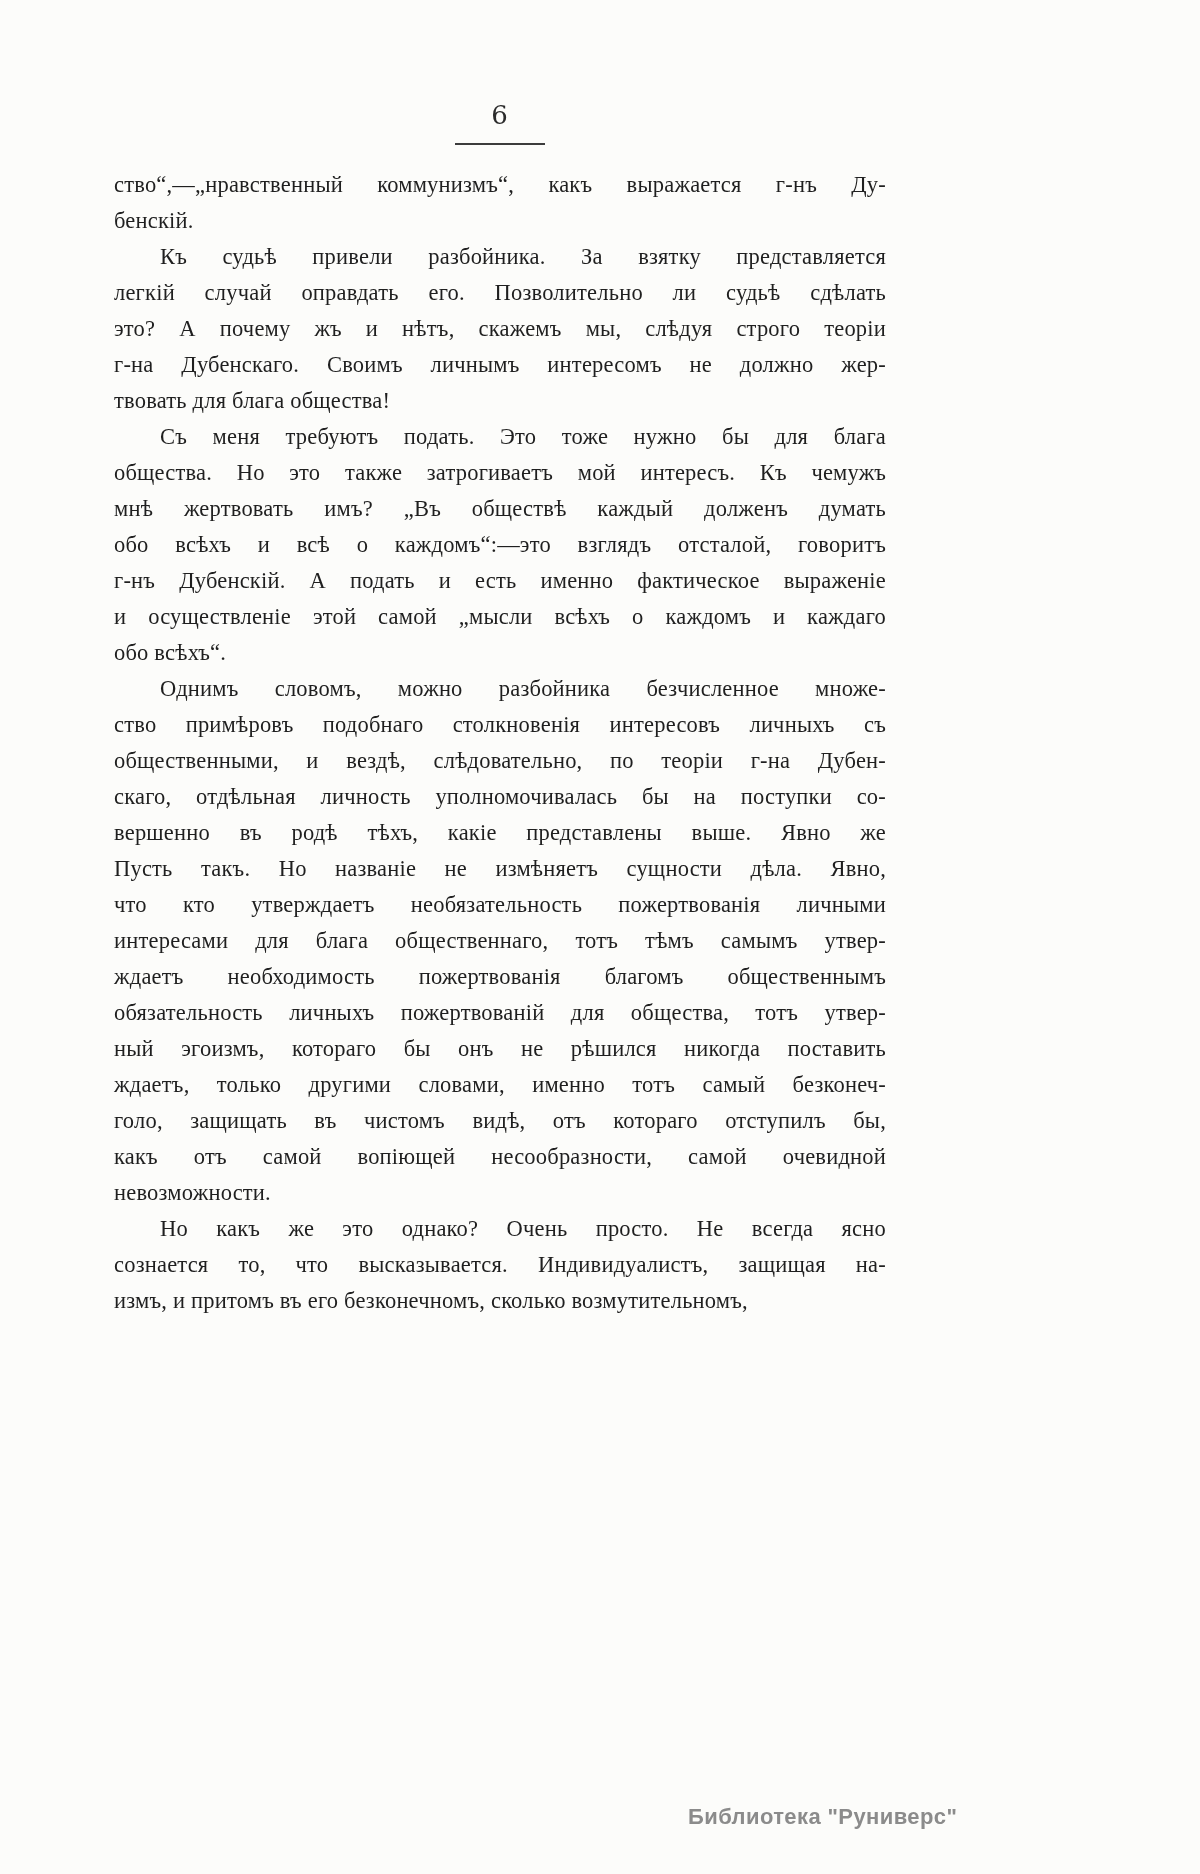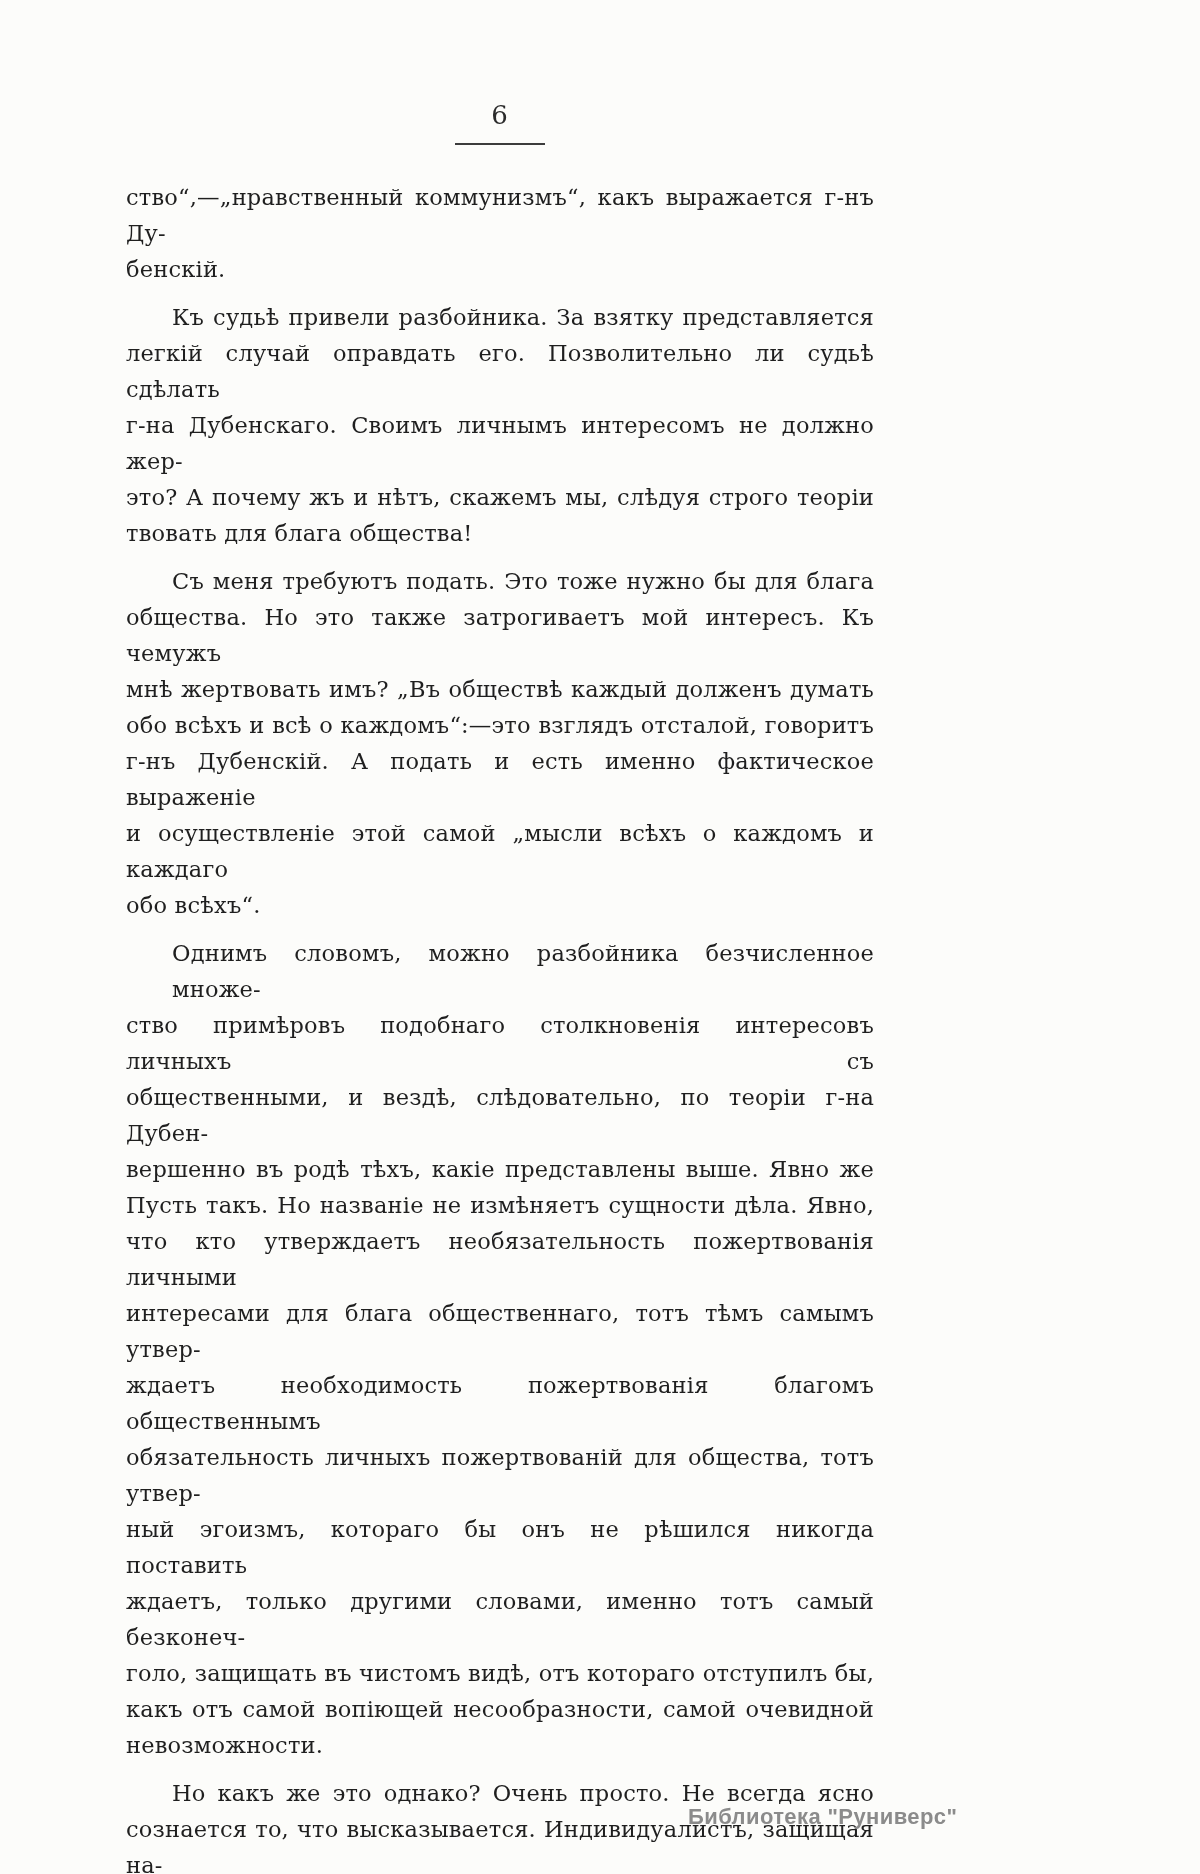--- a/index.html
+++ b/index.html
@@ -34,21 +34,21 @@
   }
 
   .text-block {
     position: absolute;
     top: 167px;
     left: 114px;
     width: 772px;
     font-size: 22.5px;
     line-height: 36px;
   }
-  .para { margin: 12px; }
+  .para { margin: 0; font-family: Liberation Serif, serif; }
   .line {
     text-align: justify;
     text-align-last: justify;
     letter-spacing: 0.2px;
     min-height: 36px;
   }
   .line.first { padding-left: 46px; }
   .line.last { text-align-last: left; }
   .seg-italic { font-style: italic; }
 
@@ -73,37 +73,38 @@
   <div class="page-rule"></div>
 
   <main class="text-block">
       <div class="para">
         <div class="line">ство“,—„нравственный коммунизмъ“, какъ выражается г-нъ Ду-</div>
         <div class="line last">бенскій.</div>
       </div>
       <div class="para">
         <div class="line first">Къ судьѣ привели разбойника. За взятку представляется</div>
         <div class="line">легкій случай оправдать его. Позволительно ли судьѣ сдѣлать</div>
+        <div class="line">это? А почему жъ и нѣтъ, скажемъ мы, слѣдуя строго теоріи</div>
         <div class="line">г-на Дубенскаго. Своимъ личнымъ интересомъ не должно жер-</div>
-        <div class="line">это? А почему жъ и нѣтъ, скажемъ мы, слѣдуя строго теоріи</div>
         <div class="line last">твовать для блага общества!</div>
       </div>
       <div class="para">
         <div class="line first">Съ меня требуютъ подать. Это тоже нужно бы для блага</div>
         <div class="line">общества. Но это также затрогиваетъ мой интересъ. Къ чемужъ</div>
         <div class="line">мнѣ жертвовать имъ? „Въ обществѣ каждый долженъ думать</div>
         <div class="line">обо всѣхъ и всѣ о каждомъ“:—это взглядъ отсталой, говоритъ</div>
         <div class="line">г-нъ Дубенскій. А подать и есть именно фактическое выраженіе</div>
         <div class="line">и осуществленіе этой самой „мысли всѣхъ о каждомъ и каждаго</div>
         <div class="line last">обо всѣхъ“.</div>
       </div>
       <div class="para">
         <div class="line first">Однимъ словомъ, можно разбойника безчисленное множе-</div>
         <div class="line">ство примѣровъ подобнаго столкновенія интересовъ личныхъ съ</div>
         <div class="line">общественными, и вездѣ, слѣдовательно, по теоріи г-на Дубен-</div>
+        <div class="line">скаго, отдѣльная личность уполномочивалась бы на поступки со-</div>
         <div class="line">вершенно въ родѣ тѣхъ, какіе представлены выше. Явно же</div>
         <div class="line">Пусть такъ. Но названіе не измѣняетъ сущности дѣла. Явно,</div>
         <div class="line">что кто утверждаетъ необязательность пожертвованія личными</div>
         <div class="line">интересами для блага общественнаго, тотъ тѣмъ самымъ утвер-</div>
         <div class="line">ждаетъ необходимость пожертвованія благомъ общественнымъ</div>
         <div class="line">обязательность личныхъ пожертвованій для общества, тотъ утвер-</div>
         <div class="line">ный эгоизмъ, котораго бы онъ не рѣшился никогда поставить</div>
         <div class="line">ждаетъ, только другими словами, именно тотъ самый безконеч-</div>
         <div class="line">голо, защищать въ чистомъ видѣ, отъ котораго отступилъ бы,</div>
         <div class="line">какъ отъ самой вопіющей несообразности, самой очевидной</div>

